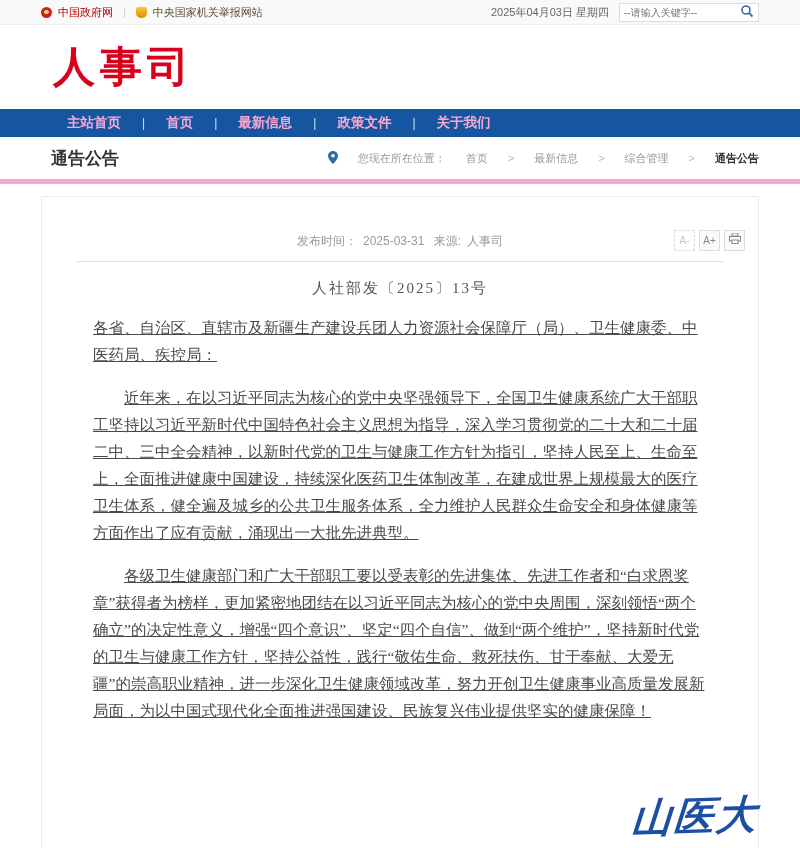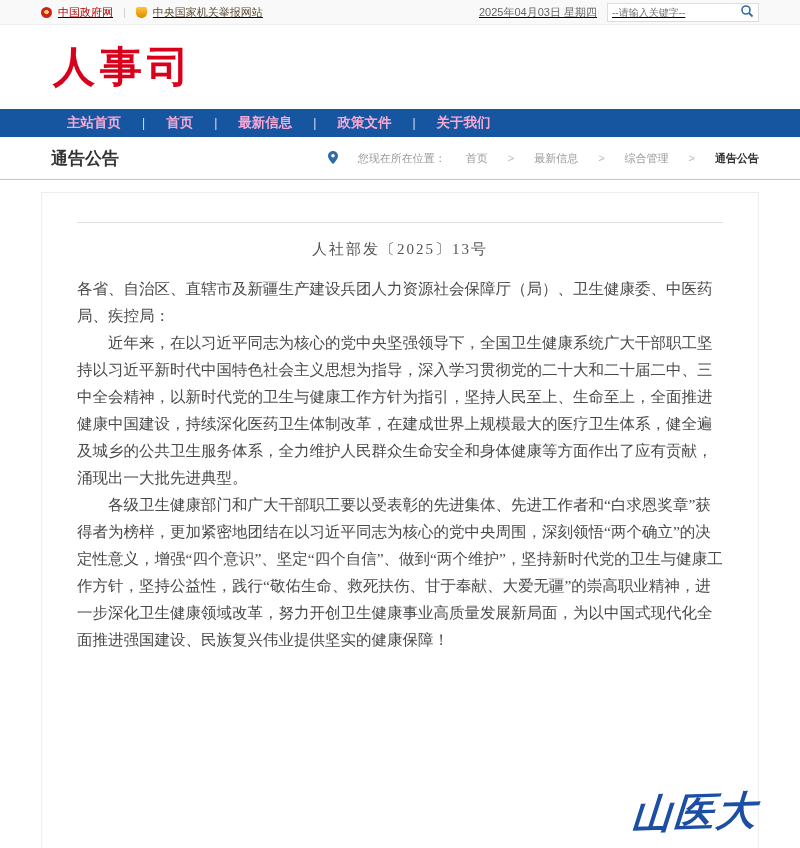--- a/index.html
+++ b/index.html
@@ -2,50 +2,50 @@
 <html><head>
 <meta charset="utf-8">
 <style>
   * { margin:0; padding:0; box-sizing:border-box; }
   html,body { width:800px; height:848px; overflow:hidden; background:#fff;
               font-family:"Liberation Sans", sans-serif; }
   .container { width:718px; margin:0 auto; position:relative; }
 
   
   .topbar { height:25px; background:#f9f9f9; border-bottom:1px solid #ededed; font-size:11px; }
-  .topbar .container { display:flex; align-items:center; height:100%;text-decoration:underline; }
+  .topbar .container { display:flex; align-items:center; height:100%; }
   .top-left { display:flex; align-items:center; gap:6px; }
   .emblem { width:11px; height:11px; border-radius:50%; display:inline-block;
             background:radial-gradient(circle at 50% 45%, #ffd24d 0 28%, #d21f1f 30% 100%); }
   .shield { width:11px; height:11px; display:inline-block; border-radius:2px 2px 5px 5px;
             background:linear-gradient(#ffc53d,#e08a00); }
   .gov-link { color:#b30000; text-decoration:none; }
   .report-link { color:#5a4a33; text-decoration:none;text-align:right; }
   .top-sep { color:#ccc; margin:0 4px; }
   .top-right { margin-left:auto; display:flex; align-items:center; gap:10px; }
   .top-date { color:#666; }
   .searchbox { display:flex; align-items:center; border:1px solid #ddd; background:#fff;
-               height:19px; width:152px; padding:0 4px; }
+               height:19px; width:140px; padding:0 4px; }
   .searchbox input { border:none; outline:none; flex:1; font-size:10px; color:#888; width:100px;
                      font-family:"Liberation Sans", sans-serif; background:transparent; }
   .search-btn { background:none; border:none; cursor:pointer; display:flex; align-items:center; padding:0; }
 
   
   .logoband { height:84px; display:flex; align-items:center; }
   .site-logo { font-size:42px; font-weight:800; color:#d9001c; letter-spacing:5px;
                margin-left:12px; font-family:"Liberation Sans", sans-serif; }
 
   
   .mainnav { height:28px; background:#1655a0; }
   .nav-inner { display:flex; align-items:center; height:100%; padding-left:26px; }
   .nav-item { color:#f9a8d4; font-size:13.5px; font-weight:bold; text-decoration:none; cursor:pointer; }
   .navsep { color:#cfe0f2; margin:0 21px; font-size:12px; }
 
   
-  .crumbrow { border-bottom:1px solid #f9a8d4; }
+  .crumbrow { border-bottom:5px solid #f9a8d4; }
   .crumbrow .container { display:flex; align-items:center; height:42px; }
   .section-title { font-size:17px; font-weight:bold; color:#333; margin-left:10px; }
   .crumbs { margin-left:auto; display:flex; align-items:center; gap:20px; font-size:11px; color:#999; }
   .crumbs a { color:#999; text-decoration:none; }
   .crumb-current { color:#333; font-weight:bold; }
   .crumb-sep { color:#bbb; }
 
   
   .panel { width:718px; margin:12px auto 0; border:1px solid #ededed; background:#fff;
            height:700px; position:relative; padding:20px 35px 0; }
@@ -57,21 +57,21 @@
   .tools { position:absolute; right:-22px; top:0; display:flex; gap:4px; }
   .tool-btn { width:21px; height:21px; border:1px solid #ddd; background:#fafafa; color:#888;
               font-size:10px; line-height:19px; text-align:center; cursor:pointer; padding:0;
               font-family:"Liberation Sans", sans-serif; }
   .tool-btn.dim { color:#c4c4c4; border-style:dashed; background:#fff; }
   .divider { border-bottom:1px solid #e0e0e0; margin-top:9px; }
   .doc-number { text-align:center; font-family:"Liberation Serif", serif; font-size:15px;
                 color:#555; margin-top:17px; letter-spacing:2px; }
   .body-text { margin-top:16px; font-family:"Liberation Serif", serif; font-size:15.5px;
                color:#4a4a4a; line-height:27px; }
-  .body-text p { margin:0; }
+  .body-text p { margin:16px;text-decoration:underline; }
   .body-text p.indent { text-indent:2em; }
   .watermark { position:absolute; right:0px; top:592px; font-family:"DejaVu Serif", serif;
                font-size:40px; font-weight:bold; font-style:italic; color:#1c4fa3;
                transform:skewX(-6deg) rotate(-2deg); letter-spacing:2px; }
 </style>
 </head>
 <body>
 
 <div class="topbar">
   <div class="container">
@@ -136,20 +136,39 @@
       <span class="crumb-sep">&gt;</span>
       <a href="#">综合管理</a>
       <span class="crumb-sep">&gt;</span>
       <span class="crumb-current">通告公告</span>
     </div>
   </div>
 </div>
 
 <div class="panel">
 
+  <div class="meta-row">
+    <div class="meta">
+      <span>发布时间：</span><span>2025-03-31</span>
+      <span>来源:</span><span>人事司</span>
+    </div>
+    <div class="tools">
+      <button class="tool-btn dim">A-</button>
+      <button class="tool-btn">A+</button>
+      <button class="tool-btn">
+        <span>
+          <svg width="12" height="11" viewBox="0 0 12 11">
+            <rect x="3" y="0" width="6" height="3" fill="none" stroke="#888" stroke-width="1"></rect>
+            <rect x="0.5" y="3.5" width="11" height="4.5" fill="none" stroke="#888" stroke-width="1"></rect>
+            <rect x="3" y="7" width="6" height="3.5" fill="#fff" stroke="#888" stroke-width="1"></rect>
+          </svg>
+        </span>
+      </button>
+    </div>
+  </div>
 
   <div class="divider"></div>
 
   <div class="doc-number">人社部发〔2025〕13号</div>
 
   <div class="body-text">
     <p>各省、自治区、直辖市及新疆生产建设兵团人力资源社会保障厅（局）、卫生健康委、中医药局、疾控局：</p>
     <p class="indent">近年来，在以习近平同志为核心的党中央坚强领导下，全国卫生健康系统广大干部职工坚持以习近平新时代中国特色社会主义思想为指导，深入学习贯彻党的二十大和二十届二中、三中全会精神，以新时代党的卫生与健康工作方针为指引，坚持人民至上、生命至上，全面推进健康中国建设，持续深化医药卫生体制改革，在建成世界上规模最大的医疗卫生体系，健全遍及城乡的公共卫生服务体系，全力维护人民群众生命安全和身体健康等方面作出了应有贡献，涌现出一大批先进典型。</p>
     <p class="indent">各级卫生健康部门和广大干部职工要以受表彰的先进集体、先进工作者和“白求恩奖章”获得者为榜样，更加紧密地团结在以习近平同志为核心的党中央周围，深刻领悟“两个确立”的决定性意义，增强“四个意识”、坚定“四个自信”、做到“两个维护”，坚持新时代党的卫生与健康工作方针，坚持公益性，践行“敬佑生命、救死扶伤、甘于奉献、大爱无疆”的崇高职业精神，进一步深化卫生健康领域改革，努力开创卫生健康事业高质量发展新局面，为以中国式现代化全面推进强国建设、民族复兴伟业提供坚实的健康保障！</p>
   </div>

